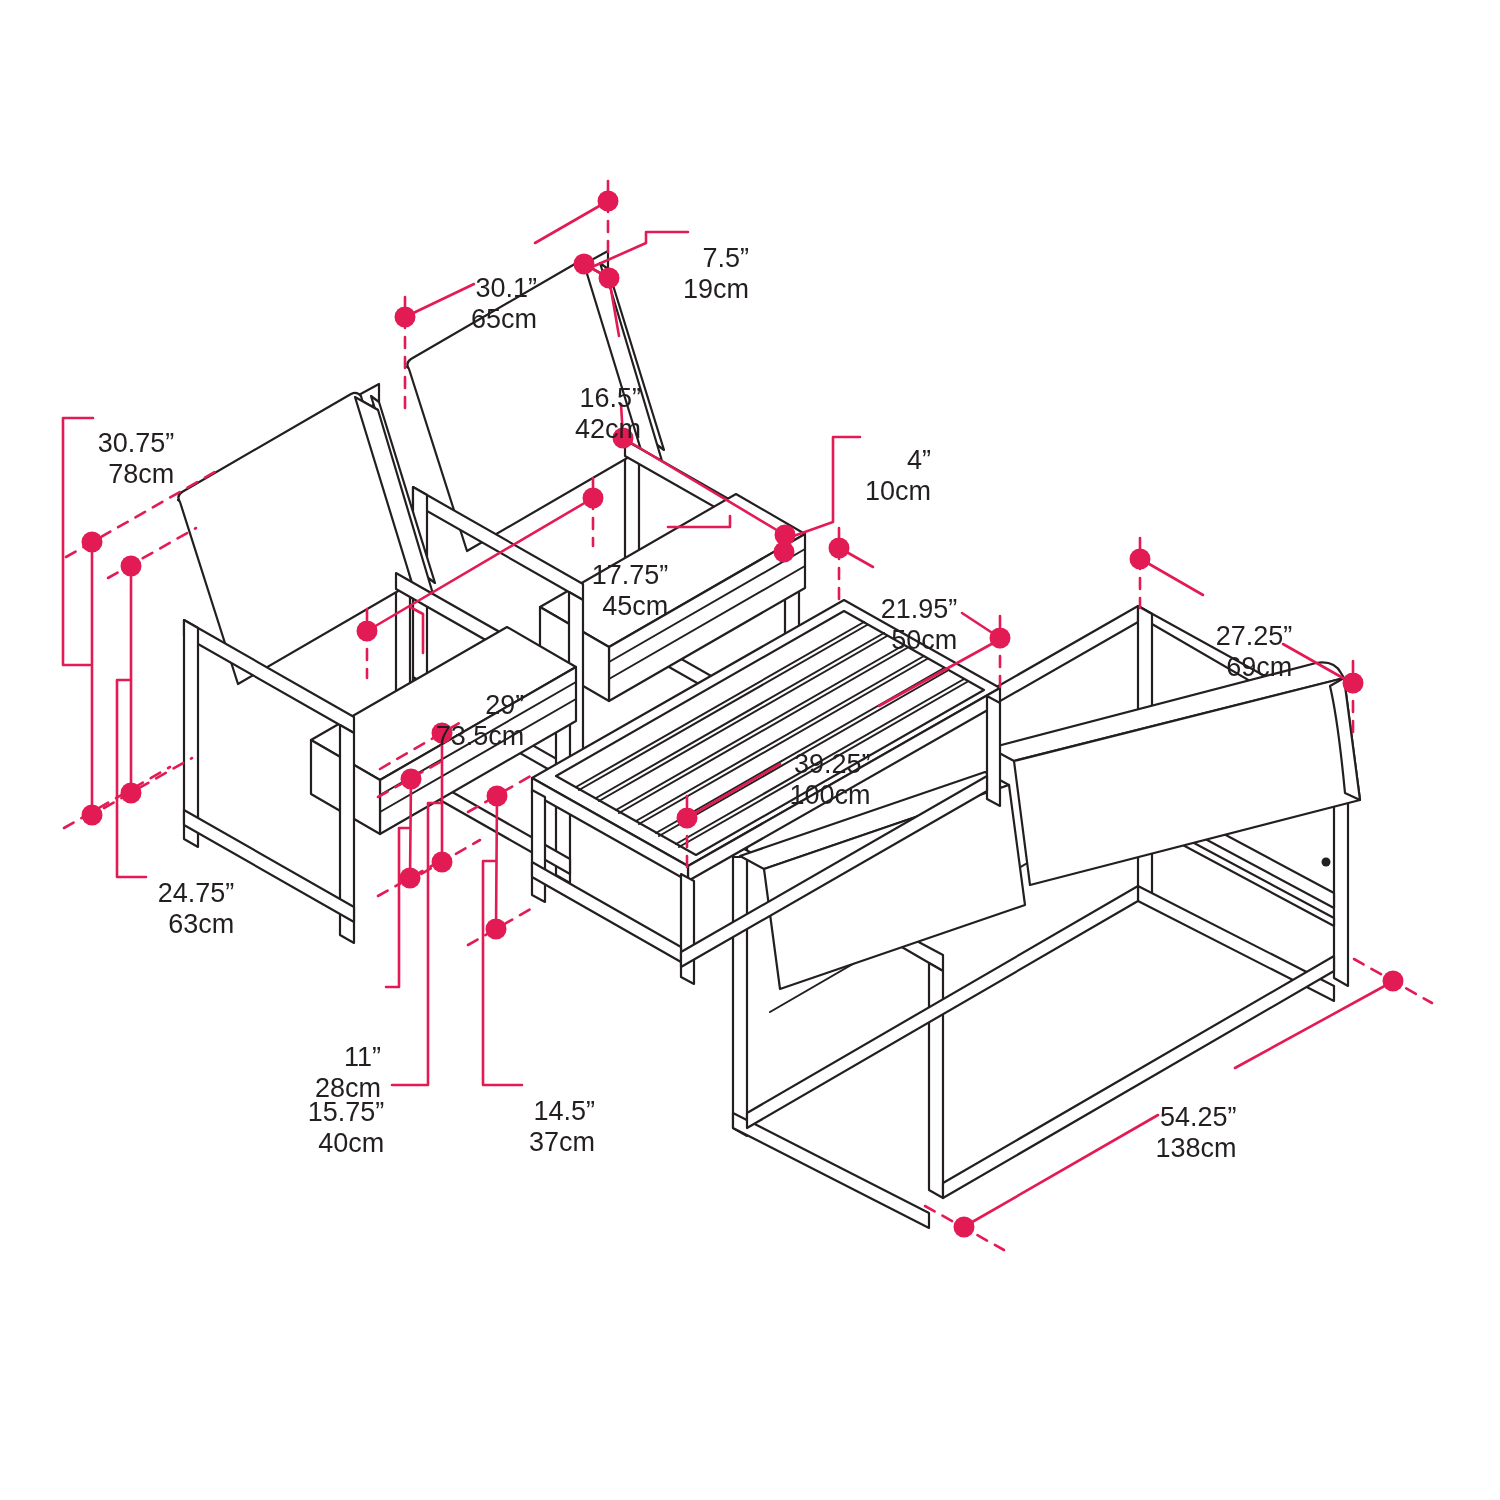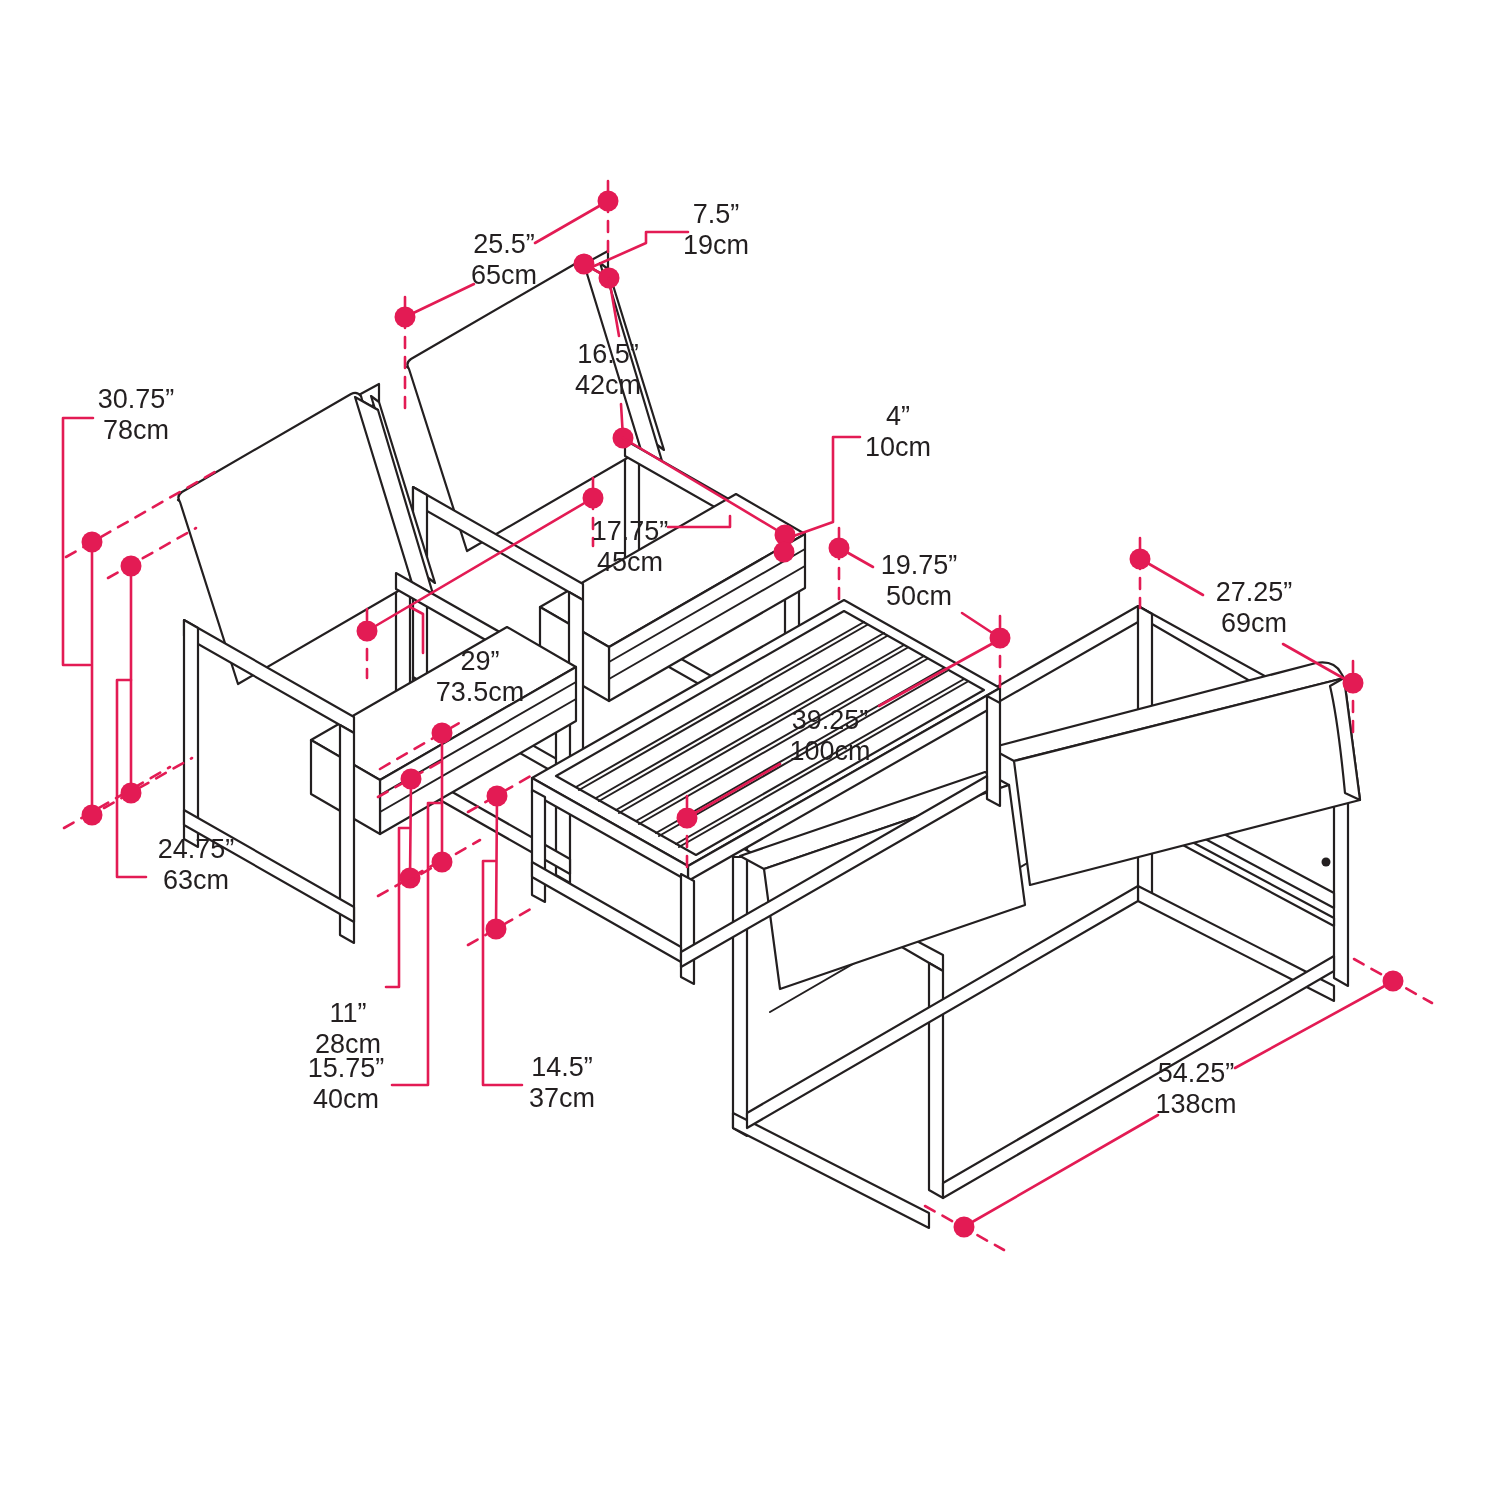--- a/index.html
+++ b/index.html
@@ -8,22 +8,22 @@
     font-family:"Liberation Sans","DejaVu Sans",sans-serif;
   }
   #art{position:absolute;left:0;top:0;}
   .furn{fill:#ffffff;stroke:var(--line,#231f20);stroke-width:2.2;stroke-linejoin:round;stroke-linecap:round;}
   .furn-line{fill:none;stroke:var(--line,#231f20);stroke-width:2;stroke-linecap:round;}
   .dim-solid{fill:none;stroke:var(--accent,#e31b54);stroke-width:2.6;stroke-linecap:round;stroke-linejoin:round;}
   .dim-dash{fill:none;stroke:var(--accent,#e31b54);stroke-width:2.6;stroke-linecap:round;stroke-dasharray:11 9;}
   .dim-dot{fill:var(--accent,#e31b54);stroke:none;}
   .screw{fill:var(--line,#231f20);stroke:none;}
   .dim-label{
-    position:absolute;transform:translate(-50%,-50%);text-align:center;
-    color:var(--line,#231f20);font-size:27px;line-height:1.16;font-weight:500;white-space:nowrap;
+    position:absolute;transform:translate(-50%,-50%);text-align:right;
+    color:var(--line,#231f20);font-size:27px;line-height:1.16;font-weight:500;white-space:nowrap;margin-top:44px;
   }
   .dim-label span{display:block;}
 </style>
 </head>
 <body>
 
 <div id="stage">
 
   <svg id="art" width="1500" height="1500" viewBox="0 0 1500 1500">
 
@@ -243,41 +243,41 @@
       <path class="dim-dash" d="M925,1206 L1004,1250"></path>
       <path class="dim-dash" d="M1354,959 L1432,1003"></path>
       <path class="dim-solid" d="M967,1225 L1158,1115"></path>
       <path class="dim-solid" d="M1235,1068 L1390,983"></path>
       <circle class="dim-dot" cx="964" cy="1227" r="10.5"></circle>
       <circle class="dim-dot" cx="1393" cy="981" r="10.5"></circle>
     </g>
   </svg>
 
   <div class="dim-label" style="left:504px;top:260px">
-    <span>25.5”</span>
+    <span>30.1”</span>
     <span>65cm</span>
   </div>
   <div class="dim-label" style="left:716px;top:230px">
     <span>7.5”</span>
     <span>19cm</span>
   </div>
   <div class="dim-label" style="left:608px;top:370px">
     <span>16.5”</span>
     <span>42cm</span>
   </div>
   <div class="dim-label" style="left:898px;top:432px">
     <span>4”</span>
     <span>10cm</span>
   </div>
   <div class="dim-label" style="left:630px;top:547px">
     <span>17.75”</span>
     <span>45cm</span>
   </div>
   <div class="dim-label" style="left:919px;top:581px">
-    <span>19.75”</span>
+    <span>21.95”</span>
     <span>50cm</span>
   </div>
   <div class="dim-label" style="left:830px;top:736px">
     <span>39.25”</span>
     <span>100cm</span>
   </div>
   <div class="dim-label" style="left:480px;top:677px">
     <span>29”</span>
     <span>73.5cm</span>
   </div>

